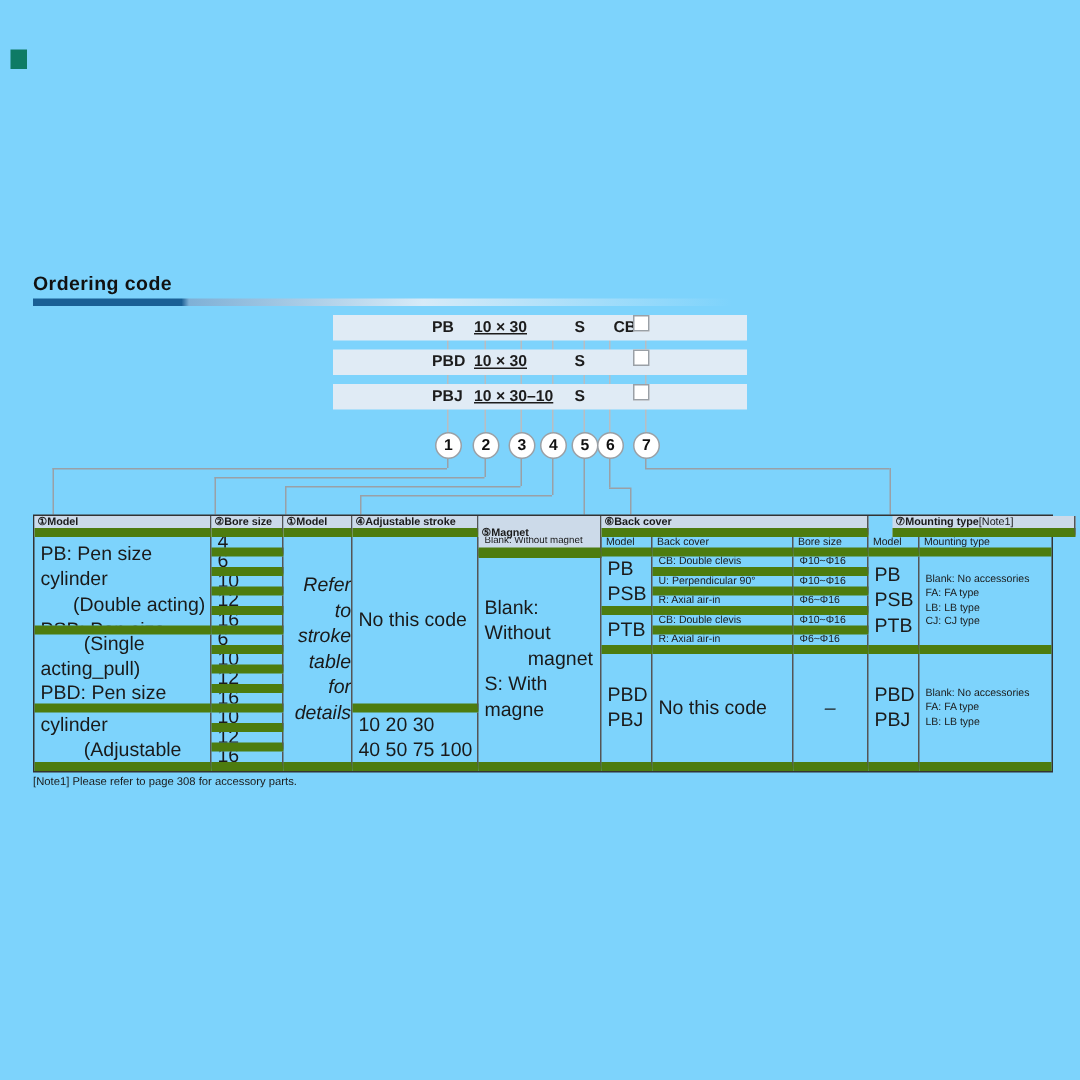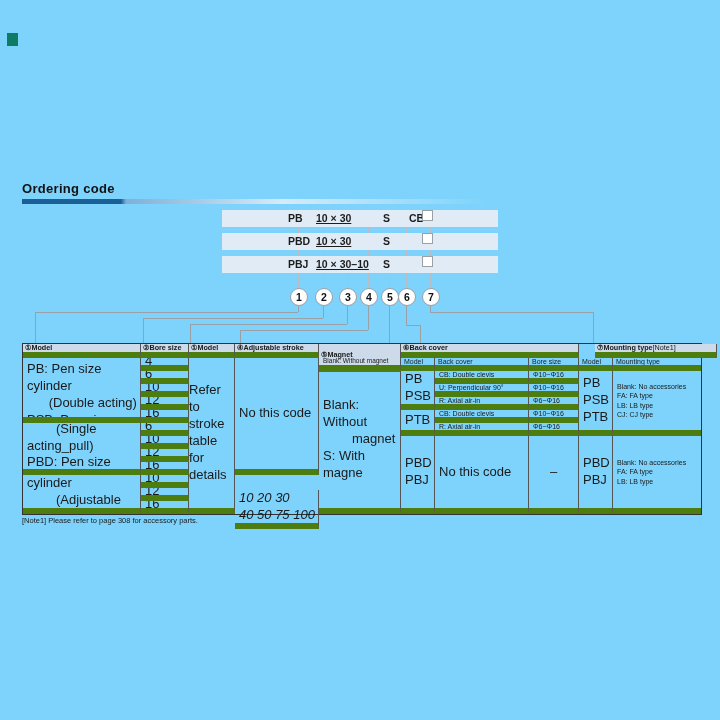--- a/index.html
+++ b/index.html
@@ -28,21 +28,21 @@
   .circle{position:absolute;top:288px;width:16px;height:16px;border:1px solid #9aa0a6;border-radius:50%;
     background:#fff;z-index:2;display:flex;align-items:center;justify-content:center;
     font-size:10.5px;font-weight:bold;color:#111;}
 
   .otable{position:absolute;left:22px;top:343px;width:678px;height:170px;border:1px solid #333;box-sizing:content-box;}
   .cell{position:absolute;box-sizing:border-box;border-right:1px solid #555;border-bottom:6px solid #4d7c0f;
     font-size:7px;line-height:1.3;color:#1a1a1a;white-space:pre-wrap;overflow:hidden;
     display:flex;align-items:center;}
   .hdr{background:#ccdae9;font-weight:bold;font-size:7.2px;padding-left:2px;white-space:nowrap;}
   .padl{padding-left:4px;}
-  .ctr{justify-content:center;text-align:left;}
+  .ctr{justify-content:center;text-align:right;font-style:italic;}
   .topl{align-items:flex-start;padding-top:3px;}
   .fs75{font-size:13px;}
   .fs65{font-size:6.5px;}
 
   .footnote{position:absolute;left:22px;top:516px;font-size:7.5px;color:#1a1a1a;}
 </style>
 </head>
 <body>
 
 <div class="page">
@@ -151,21 +151,21 @@
     <div class="cell fs75 padl" style="left:118px;top:131px;width:48px;height:13px;">10</div>
     <div class="cell fs75 padl" style="left:118px;top:144px;width:48px;height:13px;">12</div>
     <div class="cell fs75 padl" style="left:118px;top:157px;width:48px;height:13px;">16</div>
 
     <div class="cell fs75 ctr" style="left:166px;top:14px;width:46px;height:156px;">Refer to
 stroke
 table for
 details</div>
 
     <div class="cell fs75 padl" style="left:212px;top:14px;width:84px;height:117px;">No this code</div>
-    <div class="cell fs75 padl" style="left:212px;top:146px;width:84px;height:39px;font-style:italic;">10 20 30
+    <div class="cell fs75 padl" style="left:212px;top:131px;width:84px;height:39px;">10 20 30
 40 50 75 100</div>
 
     <div class="cell fs65 padl" style="left:296px;top:14px;width:82px;height:13px;">Blank: Without magnet</div>
     <div class="cell fs75 padl" style="left:296px;top:27px;width:82px;height:143px;">Blank: Without
         magnet
 S: With magne</div>
 
     <div class="cell" style="left:378px;top:14px;width:34px;height:13px;padding-left:3px;">Model</div>
     <div class="cell" style="left:412px;top:14px;width:94px;height:13px;padding-left:3px;">Back cover</div>
     <div class="cell" style="left:506px;top:14px;width:50px;height:13px;padding-left:3px;">Bore size</div>

